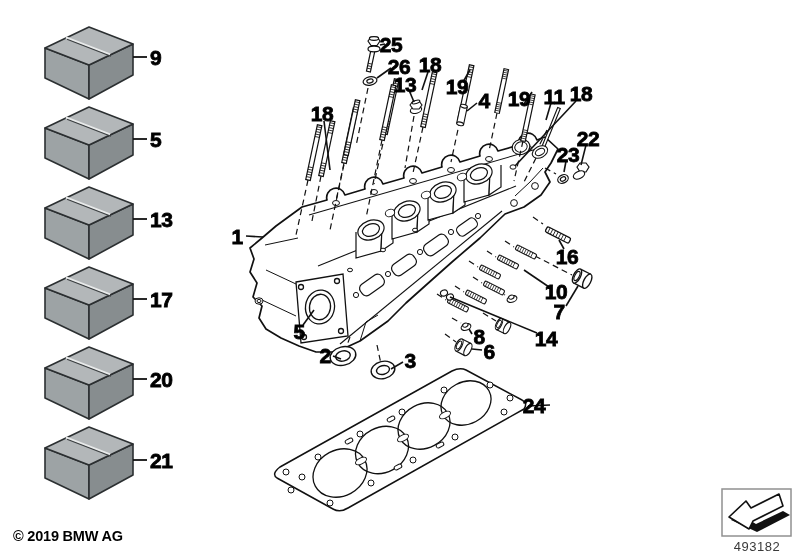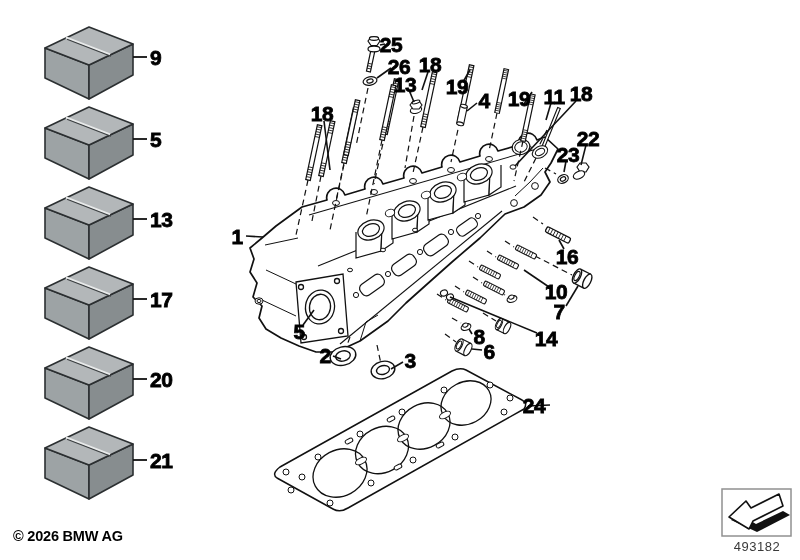--- a/index.html
+++ b/index.html
@@ -421,16 +421,16 @@
 <div class="callout" style="left:430px;top:64px">18</div>
 <div class="callout" style="left:581px;top:93px">18</div>
 <div class="callout" style="left:457px;top:86px">19</div>
 <div class="callout" style="left:519px;top:98px">19</div>
 <div class="callout" style="left:588px;top:138px">22</div>
 <div class="callout" style="left:568px;top:154px">23</div>
 <div class="callout" style="left:534px;top:405px">24</div>
 <div class="callout" style="left:391px;top:44px">25</div>
 <div class="callout" style="left:399px;top:66px">26</div>
 
-<div id="copyright">© 2026 BMW AG</div>
+<div id="copyright">© 2019 BMW AG</div>
 <div id="refnum">493182</div>
 
 </div>
 
 </body></html>

